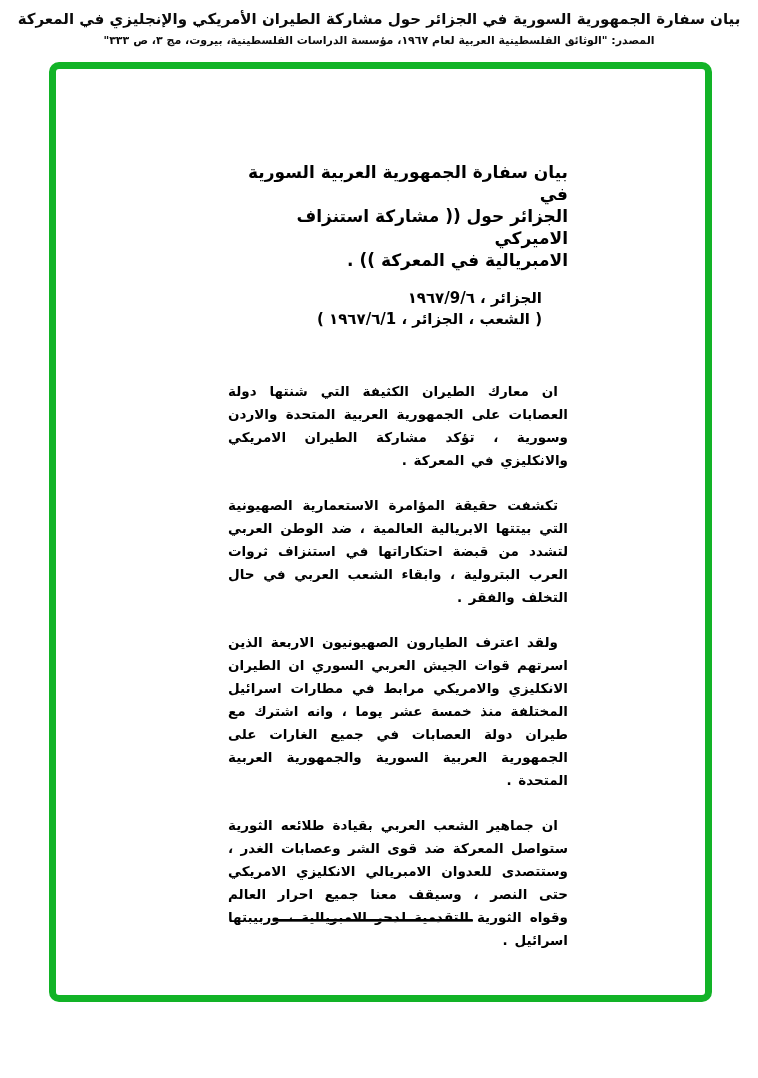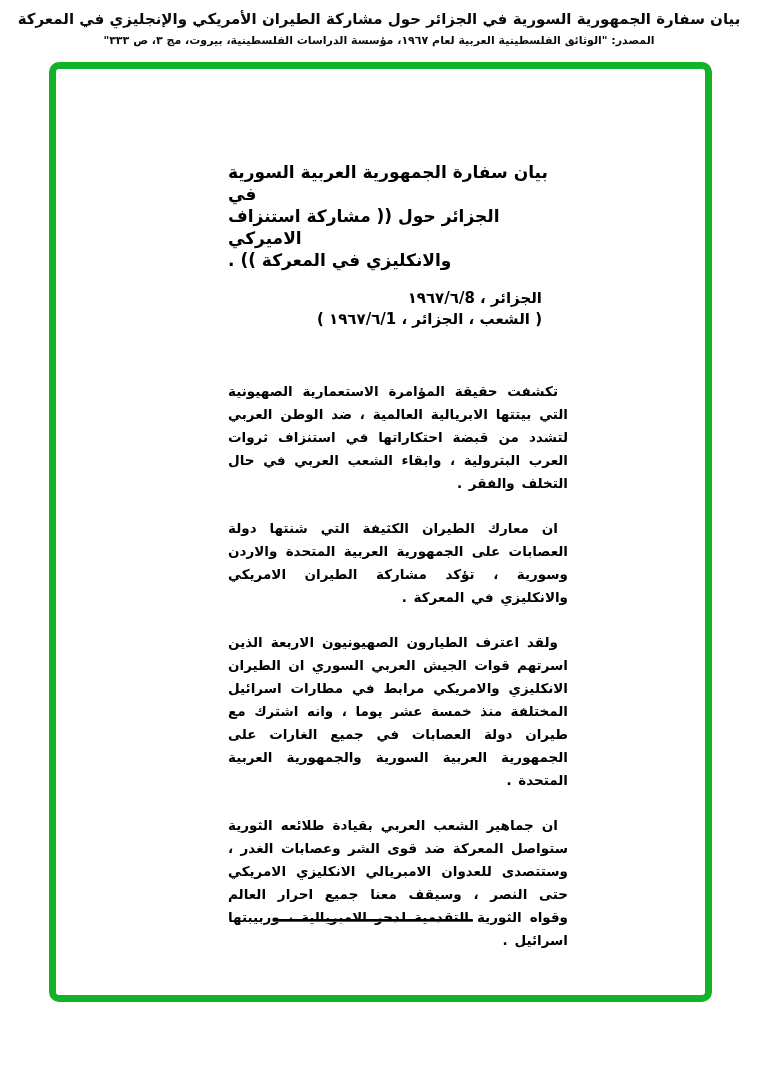--- a/index.html
+++ b/index.html
@@ -56,21 +56,21 @@
   
   .doc-column {
     position: absolute;
     left: 172px;
     top: 0;
     width: 340px;
     direction: rtl;
   }
   .doc-title {
     margin-top: 92px;
-    text-align: left;
+    text-align: right;
     font-size: 17px;
     font-weight: 700;
     line-height: 22px;
     color: #000000;
   }
   .doc-dates {
     margin-top: 17px;
     text-align: right;
     padding-left: 2px;
     padding-right: 26px;
@@ -116,31 +116,31 @@
     <div class="hdr-source">المصدر: "الوثائق الفلسطينية العربية لعام ١٩٦٧، مؤسسة الدراسات الفلسطينية، بيروت، مج ٣، ص ٣٣٣"</div>
   </div>
 
   <div class="doc-frame">
 
     <div class="doc-column">
 
       <div class="doc-title">
         <div>بيان سفارة الجمهورية العربية السورية في</div>
         <div>الجزائر حول (( مشاركة استنزاف الاميركي</div>
-        <div>والانكليزي في المعركة )) .</div>
+        <div>الامبريالية في المعركة )) .</div>
       </div>
 
       <div class="doc-dates">
-        <div>الجزائر ، ١٩٦٧/٦/8</div>
+        <div>الجزائر ، ١٩٦٧/9/٦</div>
         <div>( الشعب ، الجزائر ، ١٩٦٧/٦/1 )</div>
       </div>
 
       <div class="doc-body">
+        <p>ان معارك الطيران الكثيفة التي شنتها دولة العصابات على الجمهورية العربية المتحدة والاردن وسورية ، تؤكد مشاركة الطيران الامريكي والانكليزي في المعركة .</p>
         <p>تكشفت حقيقة المؤامرة الاستعمارية الصهيونية التي بيتتها الابريالية العالمية ، ضد الوطن العربي لتشدد من قبضة احتكاراتها في استنزاف ثروات العرب البترولية ، وابقاء الشعب العربي في حال التخلف والفقر .</p>
-        <p>ان معارك الطيران الكثيفة التي شنتها دولة العصابات على الجمهورية العربية المتحدة والاردن وسورية ، تؤكد مشاركة الطيران الامريكي والانكليزي في المعركة .</p>
         <p>ولقد اعترف الطيارون الصهيونيون الاربعة الذين اسرتهم قوات الجيش العربي السوري ان الطيران الانكليزي والامريكي مرابط في مطارات اسرائيل المختلفة منذ خمسة عشر يوما ، وانه اشترك مع طيران دولة العصابات في جميع الغارات على الجمهورية العربية السورية والجمهورية العربية المتحدة .</p>
         <p>ان جماهير الشعب العربي بقيادة طلائعه الثورية ستواصل المعركة ضد قوى الشر وعصابات الغدر ، وستتصدى للعدوان الامبريالي الانكليزي الامريكي حتى النصر ، وسيقف معنا جميع احرار العالم وقواه الثورية التقدمية لدحر الامبريالية ، وربيبتها اسرائيل .</p>
       </div>
 
     </div>
 
     <div class="doc-rule"></div>
 
   </div>
 

